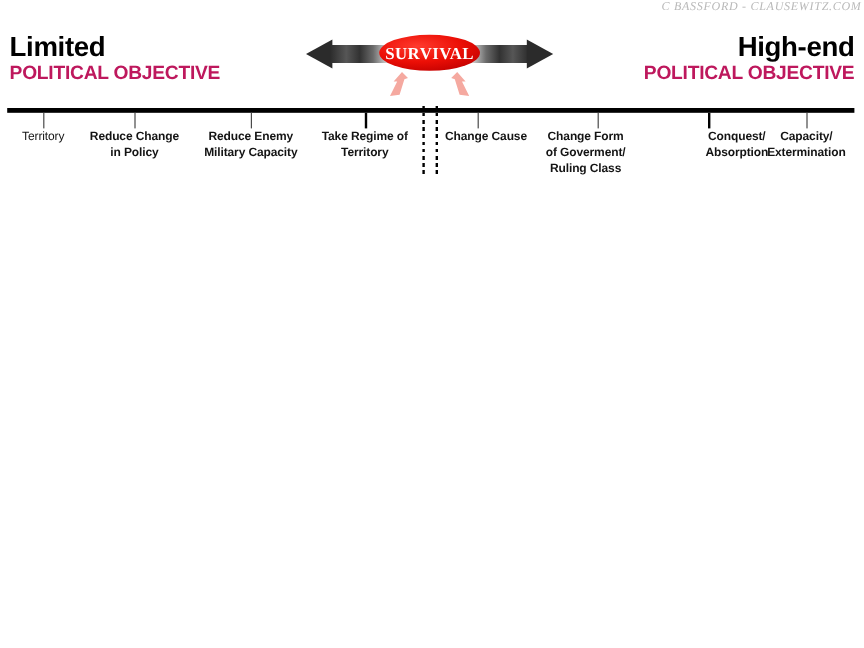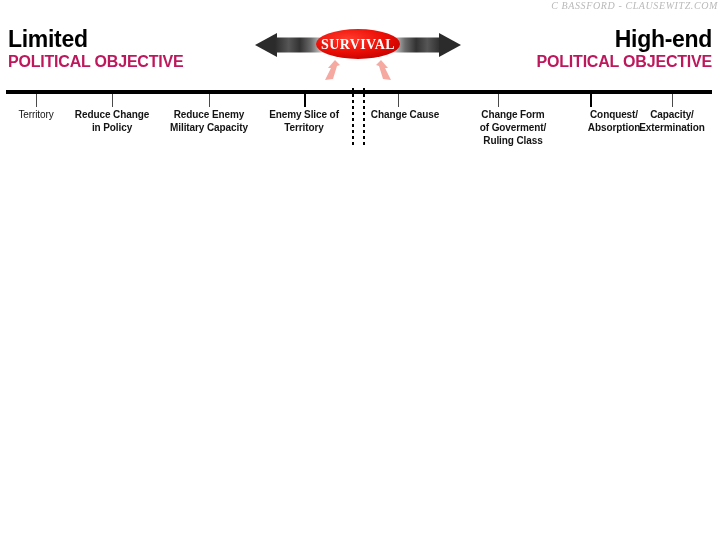--- a/index.html
+++ b/index.html
@@ -187,24 +187,24 @@
       <div class="tick" style="left: 672px;"></div>
       <div class="dash-line" style="left: 352px;"></div>
       <div class="dash-line" style="left: 363px;"></div>
     </div>
   <div id="label-layer">
       <div class="label light" style="left: -1px; width: 74px;">Territory</div>
       <div class="label" style="left: 65px; width: 94px;">Reduce Change
 in Policy</div>
       <div class="label" style="left: 157px; width: 104px;">Reduce Enemy
 Military Capacity</div>
-      <div class="label" style="left: 261px; width: 86px;">Enemy Slice of
+      <div class="label" style="left: 261px; width: 86px;">Take Regime of
 Territory</div>
       <div class="label" style="left: 358px; width: 94px;">Change Cause</div>
-      <div class="label" style="left: 466px; width: 94px;">Change Form
+      <div class="label" style="left: 441px; width: 94px;">Change Form
 of Goverment/
 Ruling Class</div>
       <div class="label" style="left: 573px; width: 82px;">Conquest/
 Absorption</div>
       <div class="label" style="left: 625px; width: 94px;">Capacity/
 Extermination</div>
     </div>
 
 </div>
 

